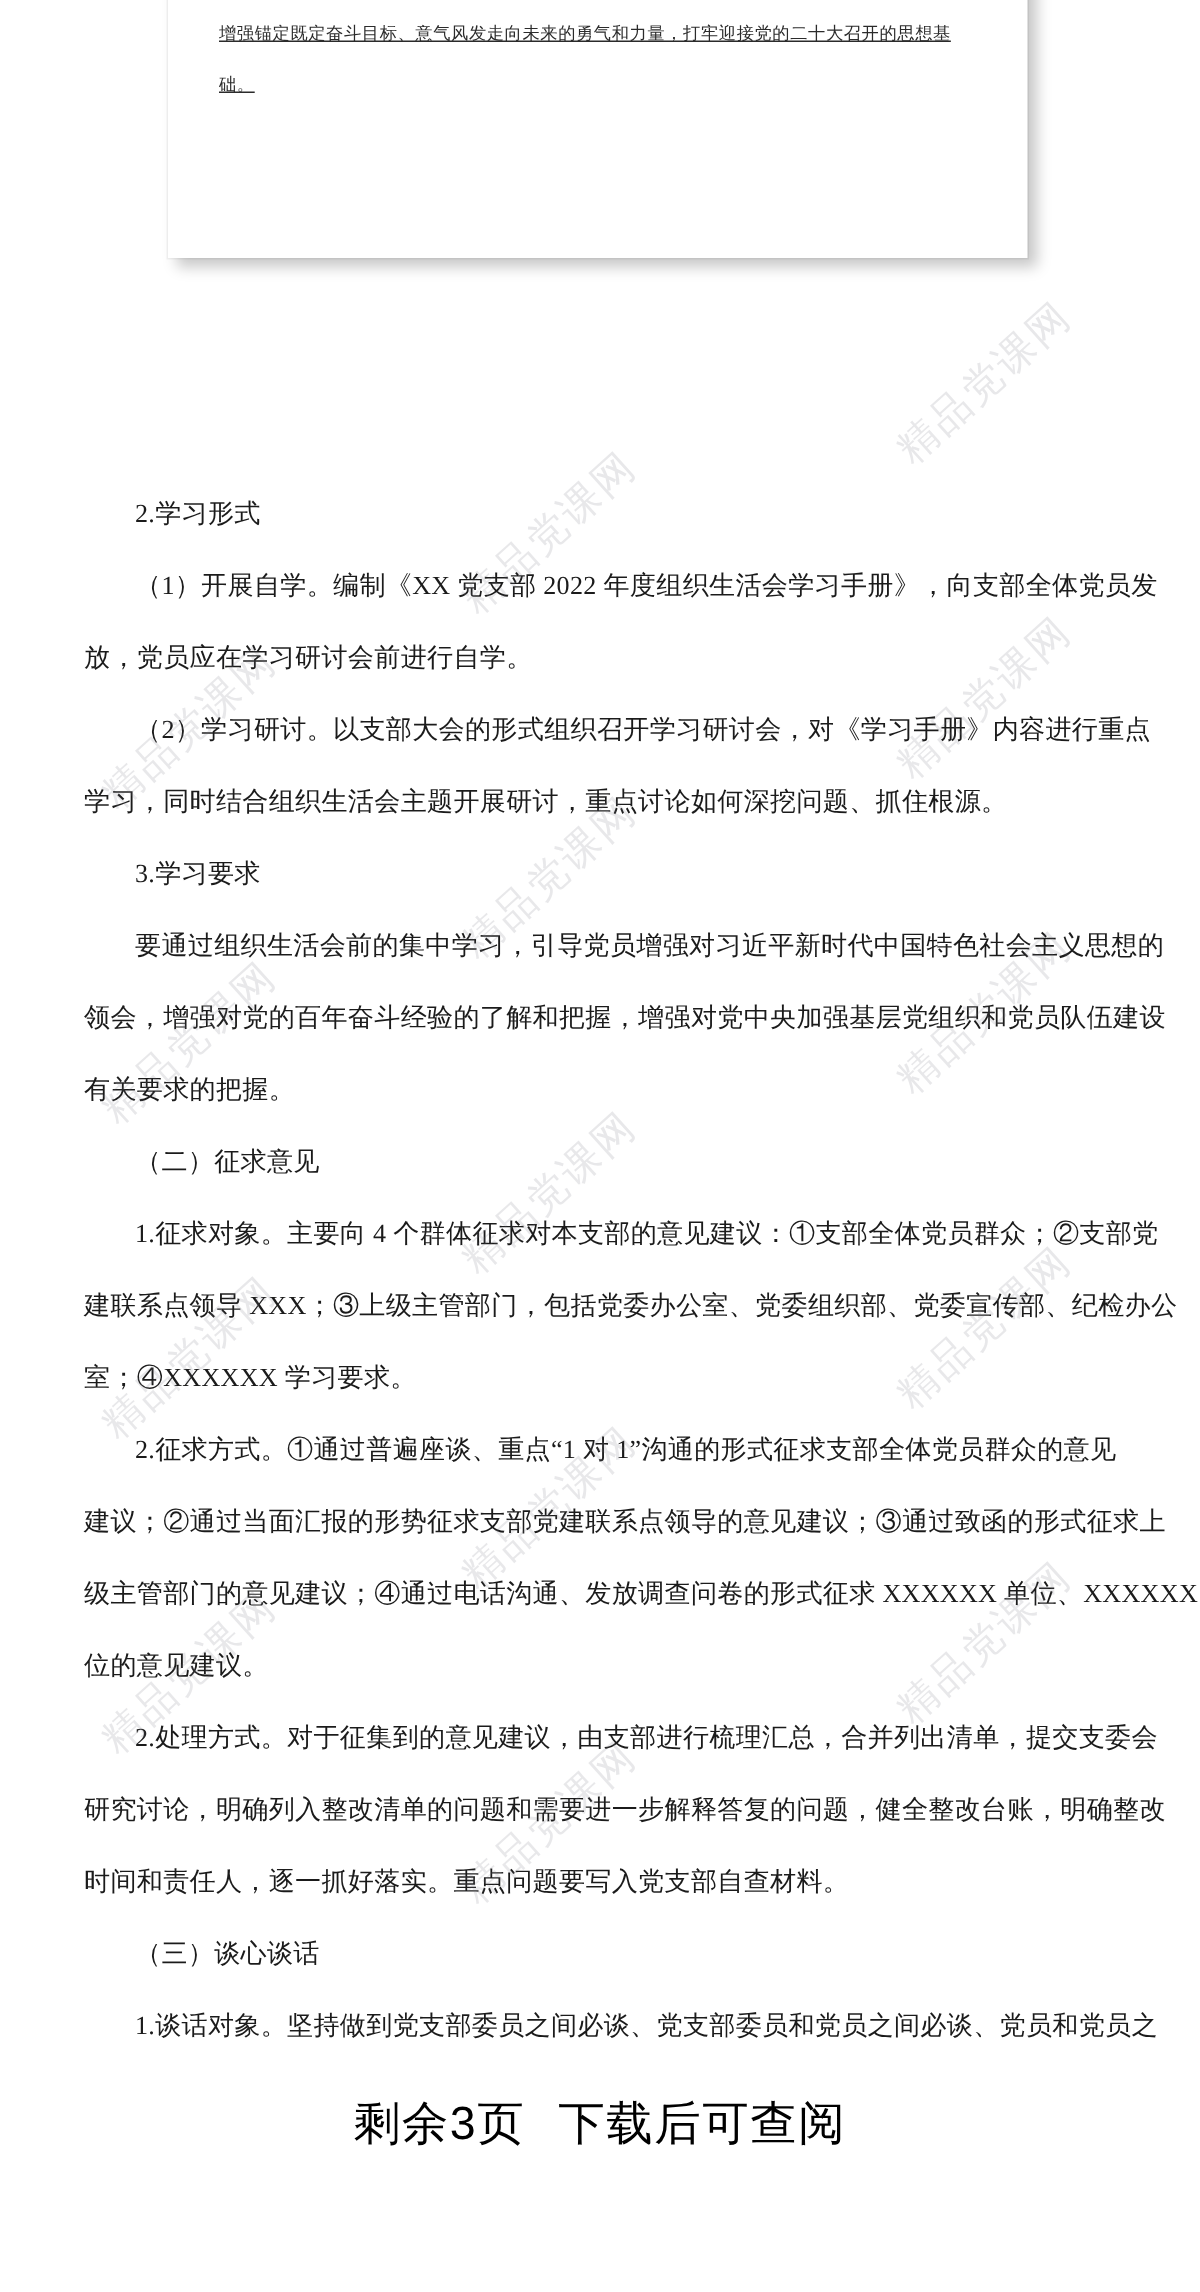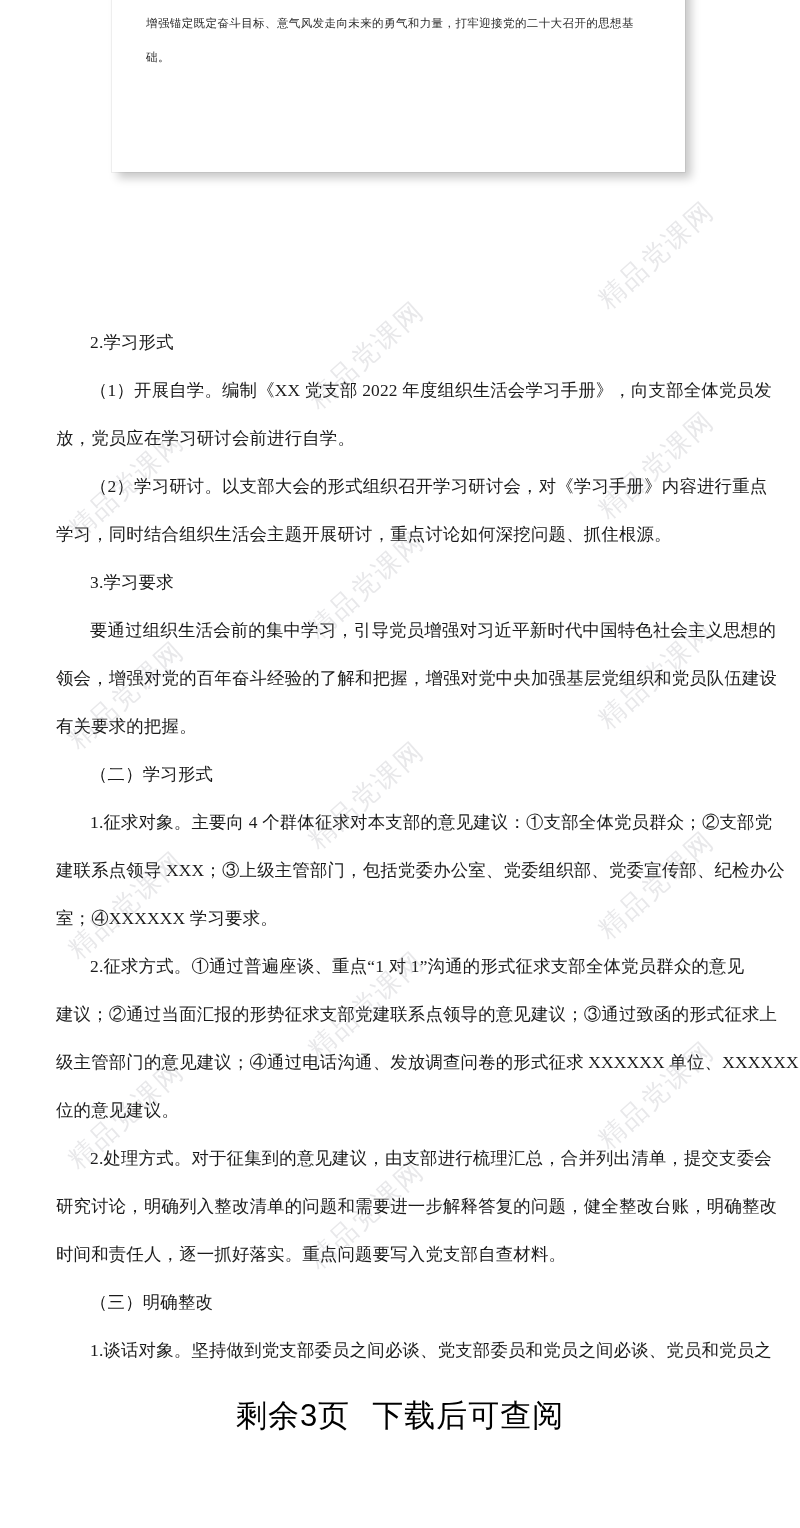--- a/index.html
+++ b/index.html
@@ -32,20 +32,21 @@
     padding: 36px 34px 0 34px;
     z-index: 5;
     overflow: hidden;
   }
   #page-card-top .card-line {
     font-size: 11.5px;
     line-height: 34px;
     letter-spacing: 0.4px;
     color: #2b2b2b;
     white-space: nowrap;
+    text-decoration: underline;
   }
 
   
   #page-body {
     position: absolute;
     left: 0;
     top: 0;
     width: 712px;
     height: 1528px;
     z-index: 2;
@@ -133,40 +134,40 @@
       </div>
       <div class="para">
         <span class="ln indent">3.学习要求</span>
       </div>
       <div class="para">
         <span class="ln indent">要通过组织生活会前的集中学习，引导党员增强对习近平新时代中国特色社会主义思想的</span>
         <span class="ln">领会，增强对党的百年奋斗经验的了解和把握，增强对党中央加强基层党组织和党员队伍建设</span>
         <span class="ln">有关要求的把握。</span>
       </div>
       <div class="para">
-        <span class="ln indent">（二）学习形式</span>
+        <span class="ln indent">（二）征求意见</span>
       </div>
       <div class="para">
         <span class="ln indent">1.征求对象。主要向 4 个群体征求对本支部的意见建议：①支部全体党员群众；②支部党</span>
         <span class="ln">建联系点领导 XXX；③上级主管部门，包括党委办公室、党委组织部、党委宣传部、纪检办公</span>
         <span class="ln">室；④XXXXXX 学习要求。</span>
       </div>
       <div class="para">
         <span class="ln indent">2.征求方式。①通过普遍座谈、重点“1 对 1”沟通的形式征求支部全体党员群众的意见</span>
         <span class="ln">建议；②通过当面汇报的形势征求支部党建联系点领导的意见建议；③通过致函的形式征求上</span>
         <span class="ln">级主管部门的意见建议；④通过电话沟通、发放调查问卷的形式征求 XXXXXX 单位、XXXXXX 单</span>
         <span class="ln">位的意见建议。</span>
       </div>
       <div class="para">
         <span class="ln indent">2.处理方式。对于征集到的意见建议，由支部进行梳理汇总，合并列出清单，提交支委会</span>
         <span class="ln">研究讨论，明确列入整改清单的问题和需要进一步解释答复的问题，健全整改台账，明确整改</span>
         <span class="ln">时间和责任人，逐一抓好落实。重点问题要写入党支部自查材料。</span>
       </div>
       <div class="para">
-        <span class="ln indent">（三）明确整改</span>
+        <span class="ln indent">（三）谈心谈话</span>
       </div>
       <div class="para">
         <span class="ln indent">1.谈话对象。坚持做到党支部委员之间必谈、党支部委员和党员之间必谈、党员和党员之</span>
       </div>
     </div>
 </div>
 
 <div id="watermark-layer">
     <div class="wm" style="left: 300px; top: 200px;">精品党课网</div>
     <div class="wm" style="left: 300px; top: 430px;">精品党课网</div>

